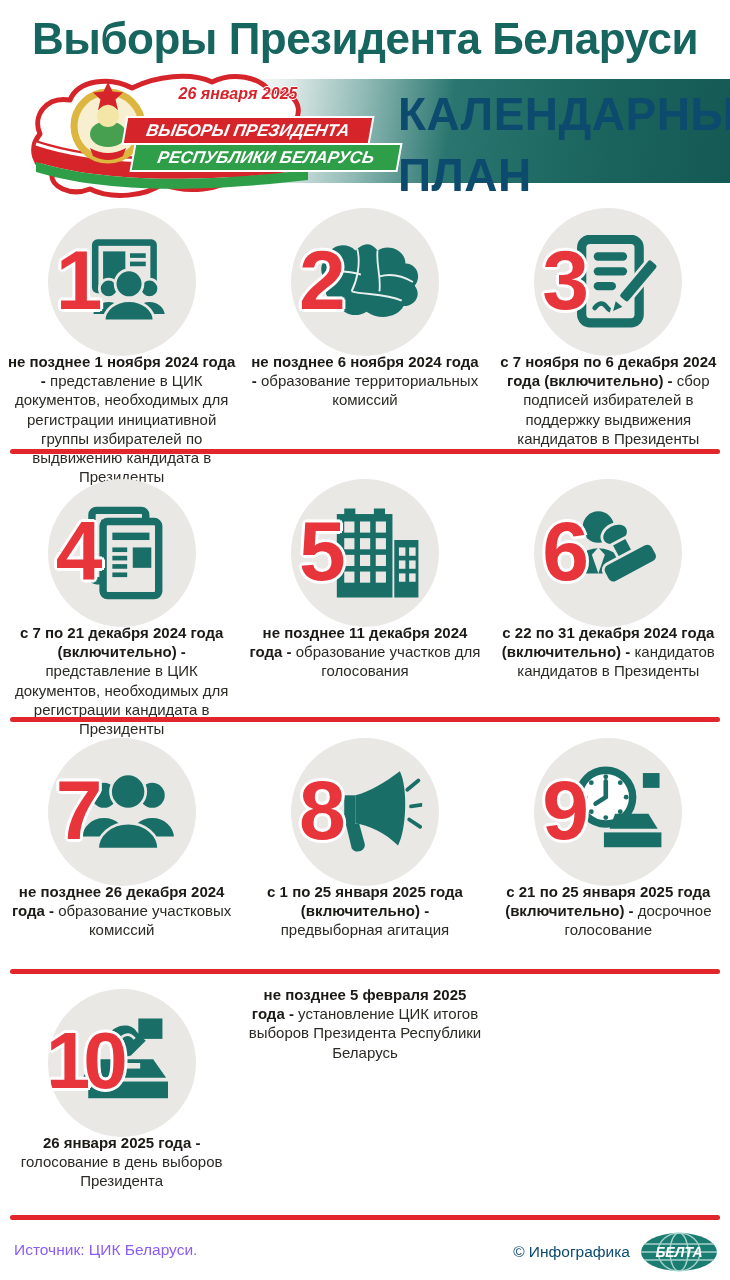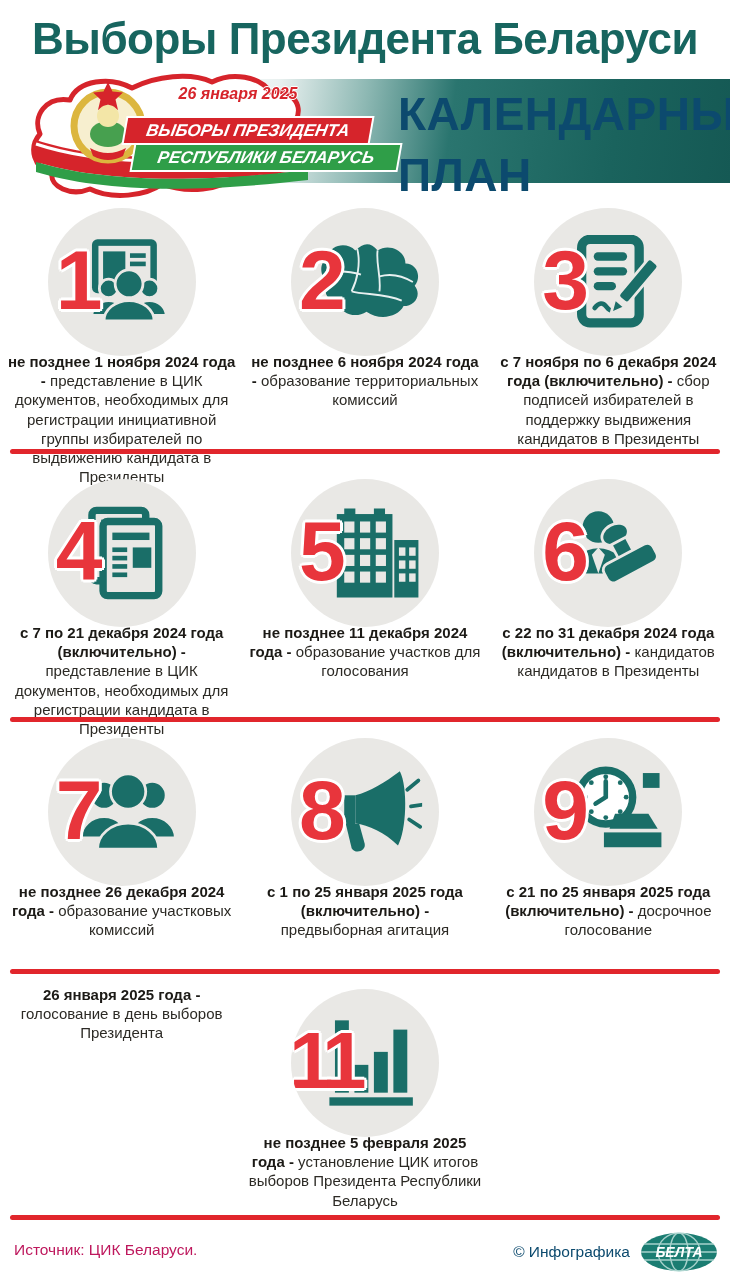--- a/index.html
+++ b/index.html
@@ -43,21 +43,21 @@
   .num.wide{left:-2px;font-size:80px;letter-spacing:-7px;}
   .cap{width:234px;margin:-4px auto 0;text-align:center;
        font-size:15px;line-height:1.28;color:#2c2a25;}
   .cap b{font-weight:800;color:#1c1a16;}
 
   
   .divider{position:absolute;left:10px;right:10px;height:5px;border-radius:3px;background:#e1262c;}
   .d1{top:449px;} .d2{top:717px;} .d3{top:969px;} .d4{top:1215px;}
 
   
-  .footer-source{position:absolute;left:14px;top:1241px;font-size:15.5px;color:#be185d;}
+  .footer-source{position:absolute;left:14px;top:1241px;font-size:15.5px;color:#8b5cf6;}
   .footer-credit{position:absolute;right:100px;top:1243px;font-size:15.5px;color:#0c4a6e;}
   .belta{position:absolute;right:10px;top:1231px;width:82px;height:42px;}
 </style>
 </head>
 <body>
 
 <div class="page">
 
   <div class="title">Выборы Президента Беларуси</div>
 
@@ -282,34 +282,35 @@
       </div>
       <p class="cap"><b>с 21 по 25 января 2025 года (включительно) -</b> <span>досрочное голосование</span></p>
     </div>
   </div>
 
   <div class="divider d3"></div>
 
   <div class="row row4">
 
     <div class="item">
+      <div class="circle">
+        <span class="num wide">10</span>
+        <svg class="ic" viewBox="0 0 110 100">
+          <rect x="66" y="2" width="26" height="22" fill="#1a6e68"></rect>
+          <path d="M34,20 C40,8 58,6 64,16 L74,26 L58,42 C46,46 34,38 34,20 Z" fill="#1a6e68"></path>
+          <path d="M48,22 q8,-6 14,2" stroke="#e9e8e5" stroke-width="3" fill="none"></path>
+          <path d="M18,46 L82,46 L96,66 L6,66 Z" fill="#1a6e68"></path>
+          <rect x="40" y="50" width="28" height="6" fill="#e9e8e5"></rect>
+          <rect x="12" y="70" width="86" height="18" fill="#1a6e68"></rect>
+        </svg>
+      </div>
       <p class="cap"><b>26 января 2025 года -</b> <span>голосование в день выборов Президента</span></p>
     </div>
 
     <div class="item">
-      <div class="circle">
-        <span class="num wide">11</span>
-        <svg class="ic" viewBox="0 0 110 100">
-          <rect x="16" y="4" width="15" height="78" fill="#1a6e68"></rect>
-          <rect x="37" y="52" width="15" height="30" fill="#1a6e68"></rect>
-          <rect x="58" y="38" width="15" height="44" fill="#1a6e68"></rect>
-          <rect x="79" y="14" width="15" height="68" fill="#1a6e68"></rect>
-          <rect x="10" y="87" width="90" height="9" fill="#1a6e68"></rect>
-        </svg>
-      </div>
       <p class="cap"><b>не позднее 5 февраля 2025 года -</b> <span>установление ЦИК итогов выборов Президента Республики Беларусь</span></p>
     </div>
 
   </div>
 
   <div class="divider d4"></div>
 
   <div class="footer-source">Источник: ЦИК Беларуси.</div>
   <div class="footer-credit">© Инфографика</div>
   <svg class="belta" viewBox="0 0 82 42">

